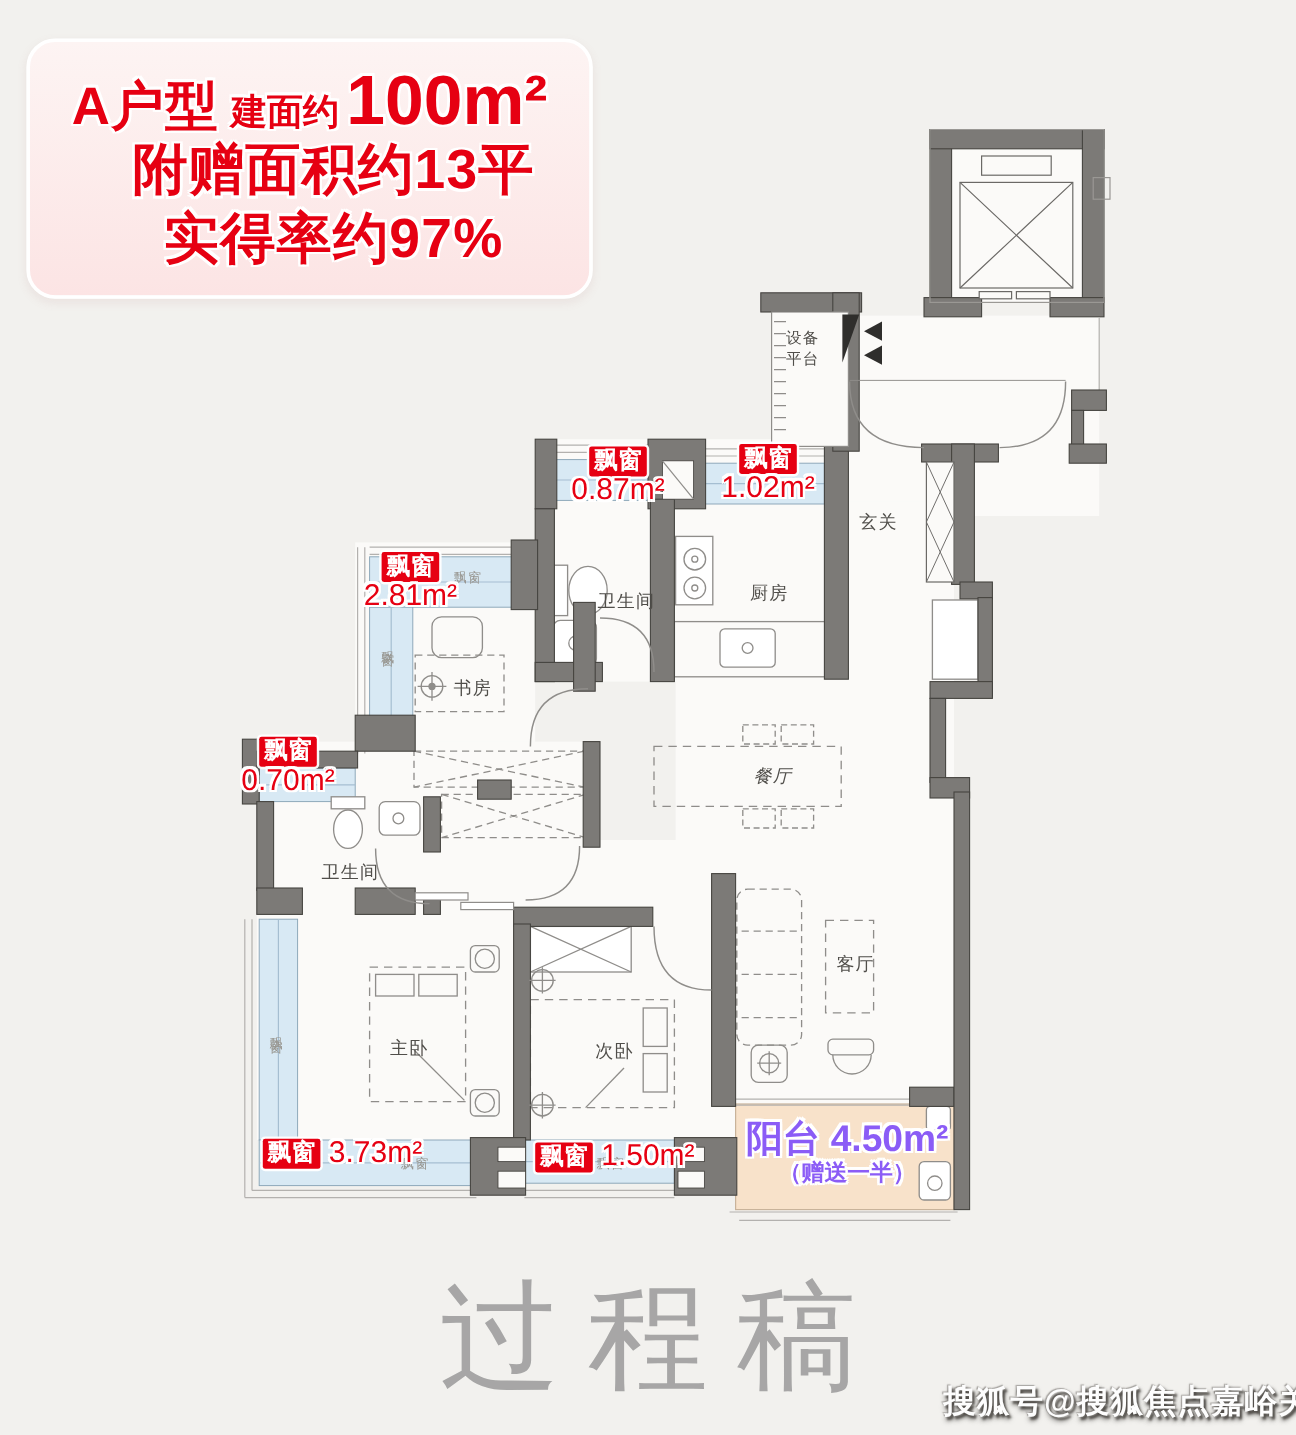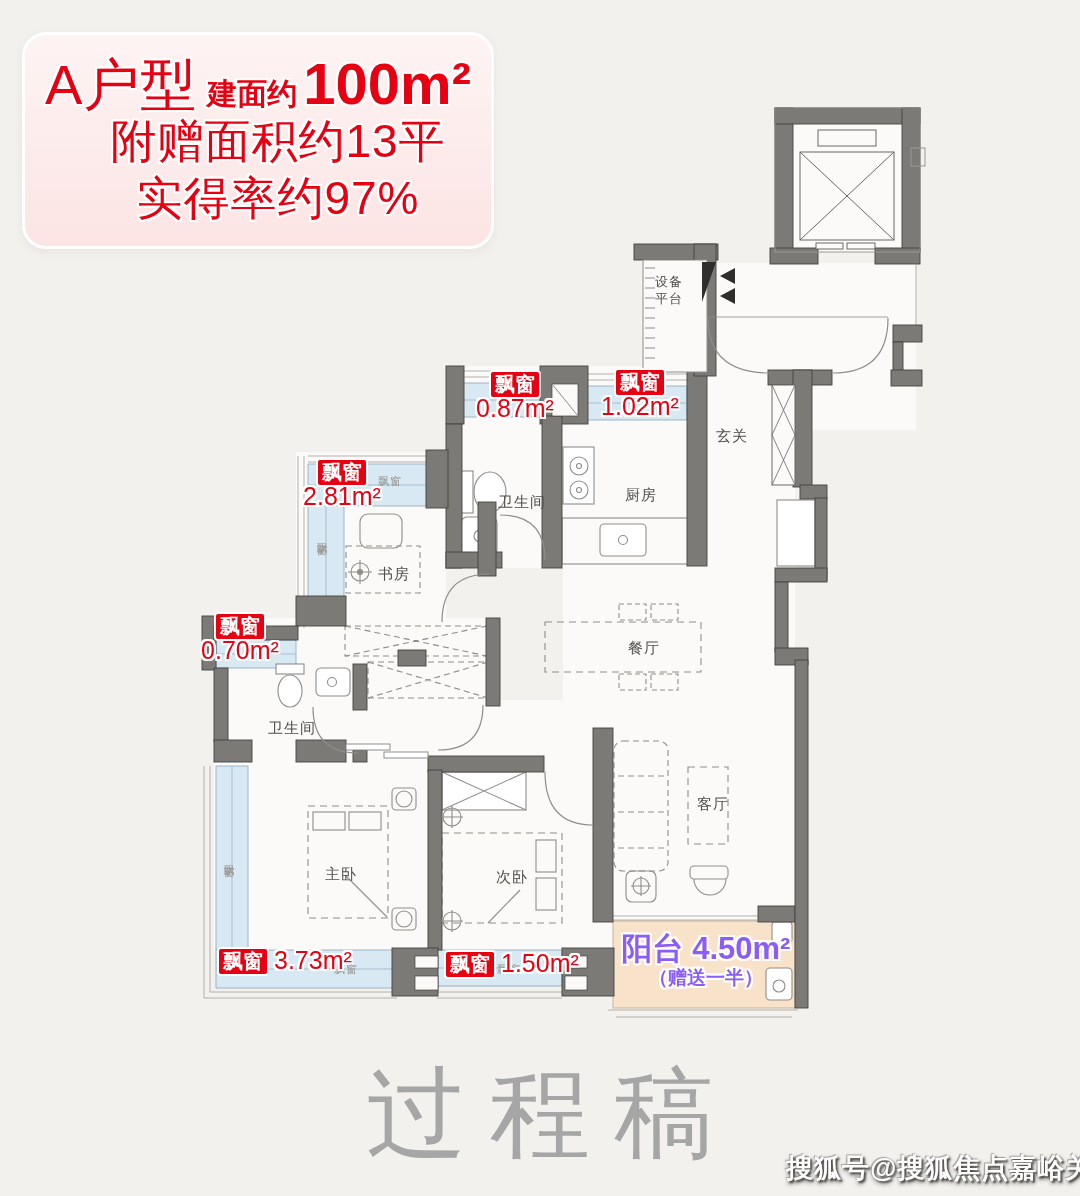--- a/index.html
+++ b/index.html
@@ -9,24 +9,24 @@
   svg{display:block;}
   
   .title-card{left:22px;top:32px;width:466px;height:211px;border-radius:24px;
     background:linear-gradient(180deg,#fdf4f3 0%,#fce4e4 100%);
     border:3px solid #ffffff;box-shadow:0 3px 8px rgba(180,120,120,.12);
     display:flex;flex-direction:column;justify-content:center;align-items:center;
     color:#e60012;text-align:center;}
   .halo{text-shadow:-2px -2px 0 #fff,2px -2px 0 #fff,-2px 2px 0 #fff,2px 2px 0 #fff,
         -2px 0 0 #fff,2px 0 0 #fff,0 -2px 0 #fff,0 2px 0 #fff;}
   .t-line1{display:flex;align-items:baseline;justify-content:center;line-height:1;}
-  .t-main{font-size:56px;font-weight:400;letter-spacing:1px;}
+  .t-main{font-size:44px;font-weight:700;letter-spacing:1px;}
   .t-mid{font-size:30px;font-weight:700;margin:0 6px 0 10px;}
   .t-big{font-size:58px;font-weight:700;}
-  .t-line2,.t-line3{font-size:46px;font-weight:400;line-height:1.22;letter-spacing:1px;padding-left:40px;}
+  .t-line2,.t-line3{font-size:46px;font-weight:700;line-height:1.22;letter-spacing:1px;padding-left:40px;}
   
   .bay{display:flex;align-items:center;z-index:6;}
   .bay.stack{flex-direction:column;}
   .bay.row{flex-direction:row;gap:7px;}
   .badge{background:#e60012;color:#ffffff;font-weight:800;font-size:20px;line-height:1.15;
          padding:1px 4px;border-radius:2px;box-shadow:0 0 0 2px rgba(255,255,255,.95);}
   .bval{color:#e60012;font-weight:400;font-size:25px;line-height:1.05;margin-top:-2px;}
   
   .balcony-label{left:608px;top:930px;width:196px;text-align:center;color:#8b5cf6;
     font-weight:800;line-height:1.2;z-index:6;}
@@ -291,21 +291,21 @@
   <div class="abs balcony-label">
     <div class="balc-l1 halo">阳台 4.50m²</div>
     <div class="balc-l2 halo">（赠送一半）</div>
   </div>
 
   <div class="abs room sm" style="left:649px;top:274px;width:34px;text-align:right;">设备平台</div>
   <div class="abs room" style="left:716px;top:426px;">玄关</div>
   <div class="abs room" style="left:625px;top:485px;">厨房</div>
   <div class="abs room" style="left:498px;top:492px;">卫生间</div>
   <div class="abs room" style="left:378px;top:564px;">书房</div>
-  <div class="abs room" style="left:628px;top:638px;">餐厅</div>
+  <div class="abs room" style="left:628px;top:638px;font-style:italic;">餐厅</div>
   <div class="abs room" style="left:268px;top:718px;">卫生间</div>
   <div class="abs room" style="left:697px;top:794px;">客厅</div>
   <div class="abs room" style="left:325px;top:864px;">主卧</div>
   <div class="abs room" style="left:496px;top:867px;">次卧</div>
 
   <div class="abs gray-bay" style="left:378px;top:474px;">飘窗</div>
   <div class="abs gray-bay vert" style="left:314px;top:534px;">飘窗</div>
   <div class="abs gray-bay vert" style="left:221px;top:856px;">飘窗</div>
   <div class="abs gray-bay" style="left:334px;top:962px;">飘窗</div>
   <div class="abs gray-bay" style="left:497px;top:962px;">飘窗</div>

